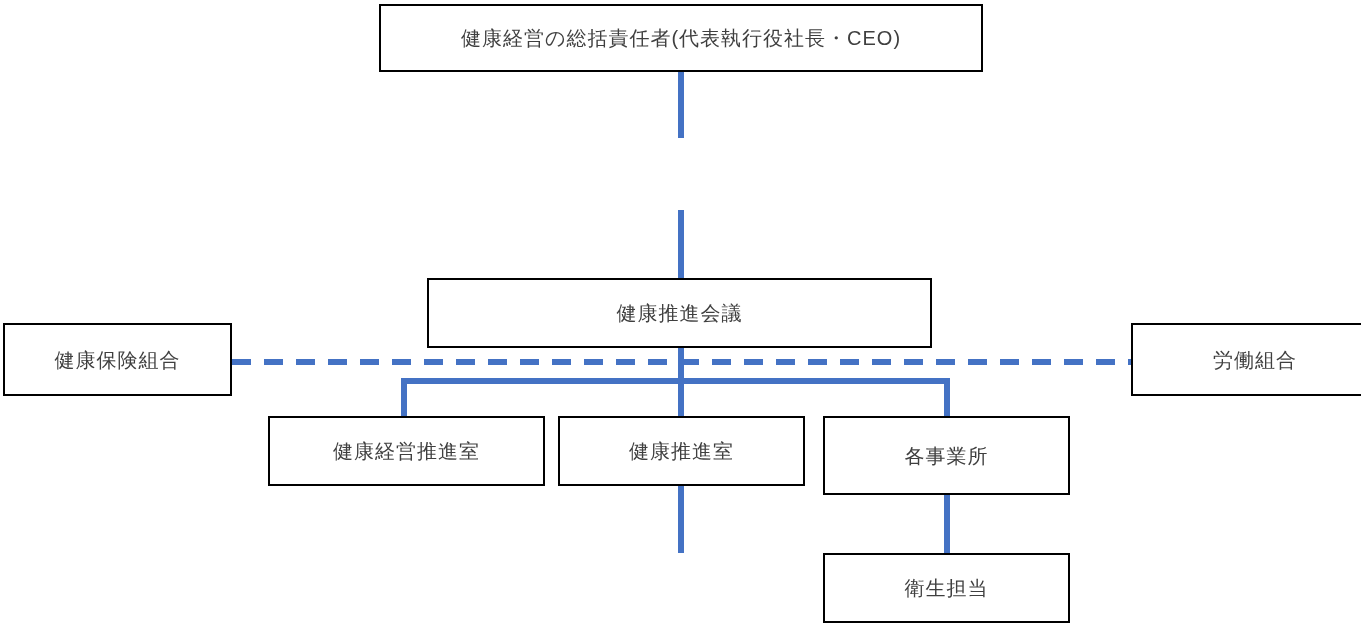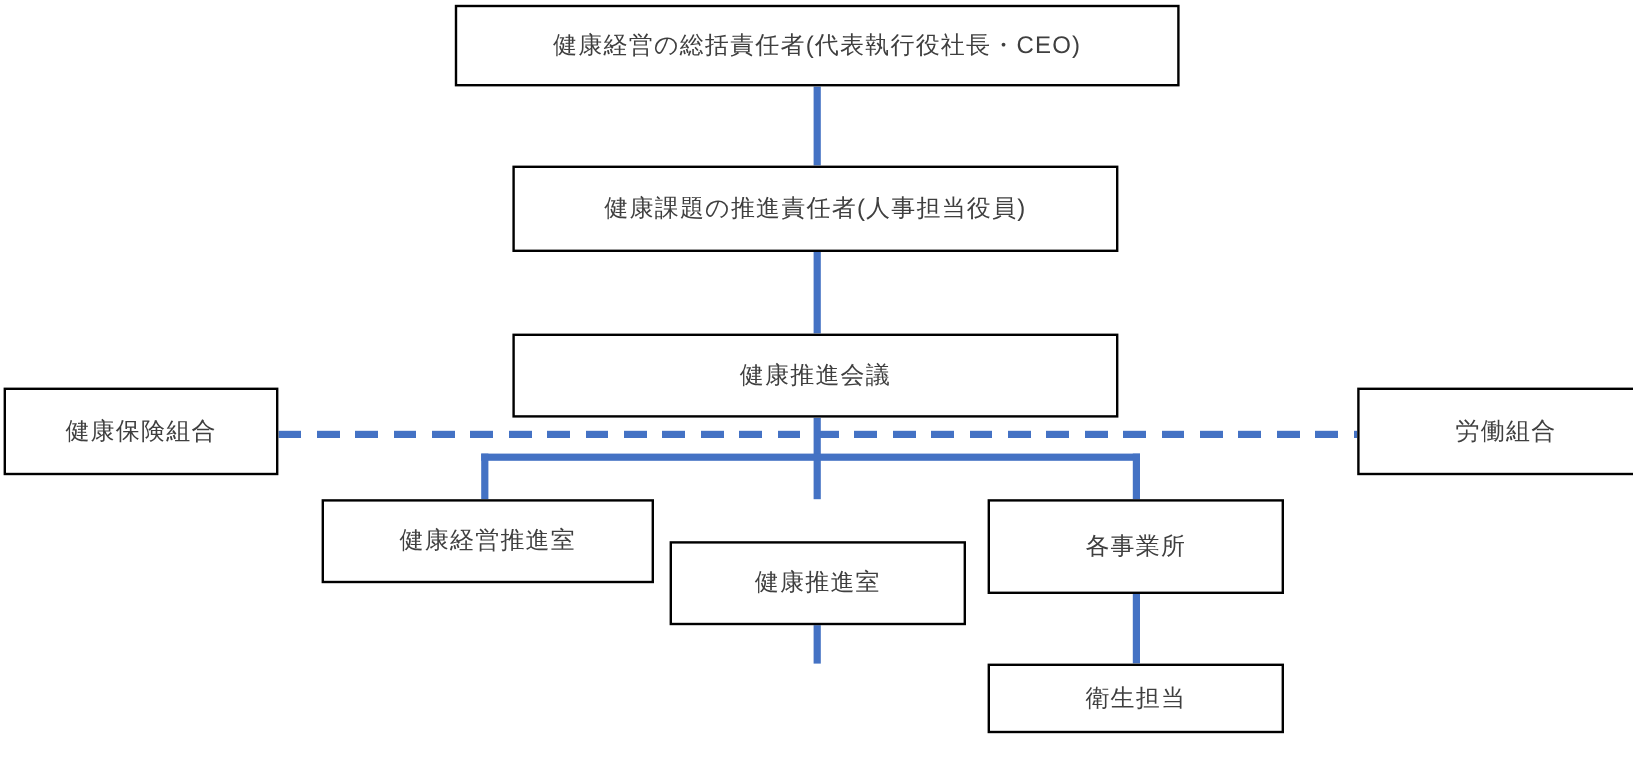--- a/index.html
+++ b/index.html
@@ -46,24 +46,24 @@
     z-index: 1;
   }
 
   
   .n-ceo        { left: 379px;  top: 4px;   width: 604px; height: 68px; }
   .n-hr         { left: 427px;  top: 138px; width: 505px; height: 72px; }
   .n-council    { left: 427px;  top: 278px; width: 505px; height: 70px; }
   .n-insurance  { left: 3px;    top: 323px; width: 229px; height: 73px; }
   .n-union      { left: 1131px; top: 323px; width: 248px; height: 73px; }
   .n-mgmt       { left: 268px;  top: 416px; width: 277px; height: 70px; }
-  .n-promo      { left: 558px;  top: 416px; width: 247px; height: 70px; margin-top: 35px; }
+  .n-promo      { left: 558px;  top: 416px; width: 247px; height: 70px; }
   .n-sites      { left: 823px;  top: 416px; width: 247px; height: 79px; }
   .n-occ        { left: 558px;  top: 553px; width: 247px; height: 70px; }
-  .n-hyg        { left: 823px;  top: 553px; width: 247px; height: 58px; }
+  .n-hyg        { left: 823px;  top: 553px; width: 247px; height: 70px; }
 
   
   .l-v1     { left: 678px; top: 72px;  width: 6px;   height: 66px; }
   .l-v2     { left: 678px; top: 210px; width: 6px;   height: 68px; }
   .l-v3     { left: 678px; top: 348px; width: 6px;   height: 68px; }
   .l-dash   { left: 232px; top: 359px; width: 899px; height: 6px;  }
   .l-branch { left: 401px; top: 378px; width: 549px; height: 6px;  }
   .l-dropL  { left: 401px; top: 378px; width: 6px;   height: 38px; }
   .l-dropR  { left: 944px; top: 378px; width: 6px;   height: 38px; }
   .l-v4     { left: 678px; top: 486px; width: 6px;   height: 67px; }
@@ -81,23 +81,20 @@
   <div class="line l-branch"></div>
   <div class="line l-dropL"></div>
   <div class="line l-dropR"></div>
   <div class="line l-v4"></div>
   <div class="line l-v5"></div>
 
   <div class="node n-ceo">
     <span>健康経営の総括責任者(代表執行役社長・CEO)</span>
   </div>
 
-  <div class="node n-hr">
-    <span>健康課題の推進責任者(人事担当役員)</span>
-  </div>
 
   <div class="node n-council">
     <span>健康推進会議</span>
   </div>
 
   <div class="node n-insurance">
     <span>健康保険組合</span>
   </div>
 
   <div class="node n-union">

